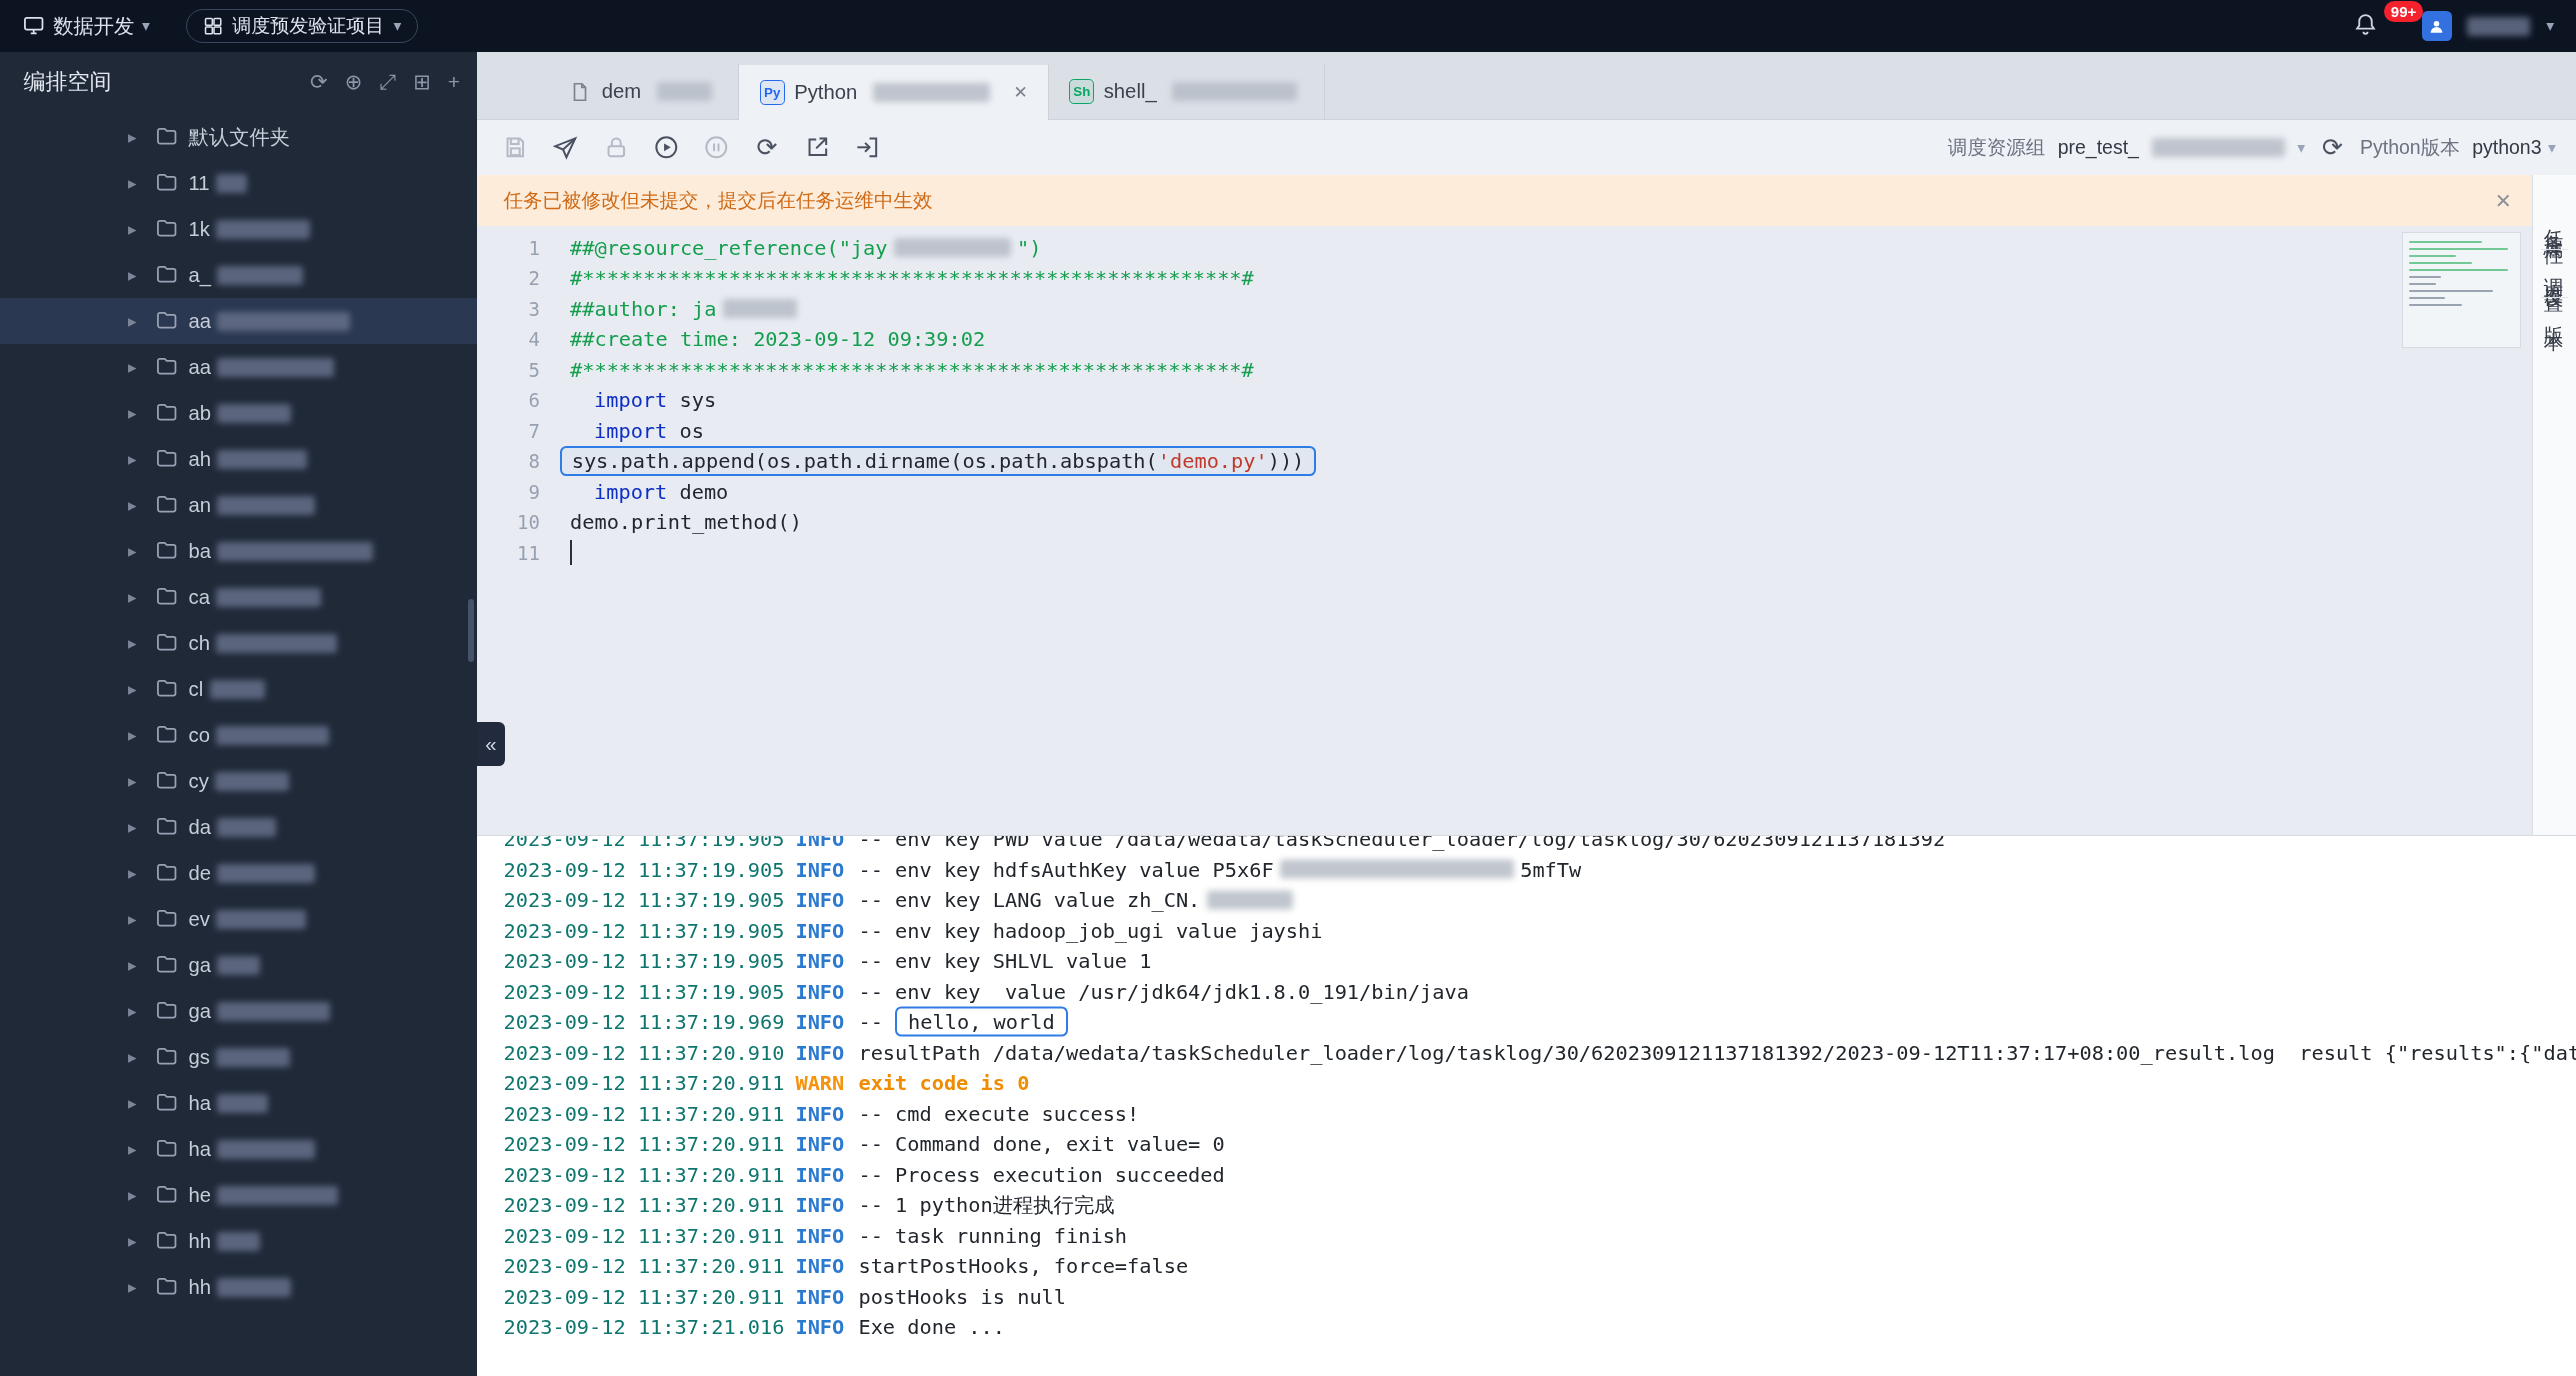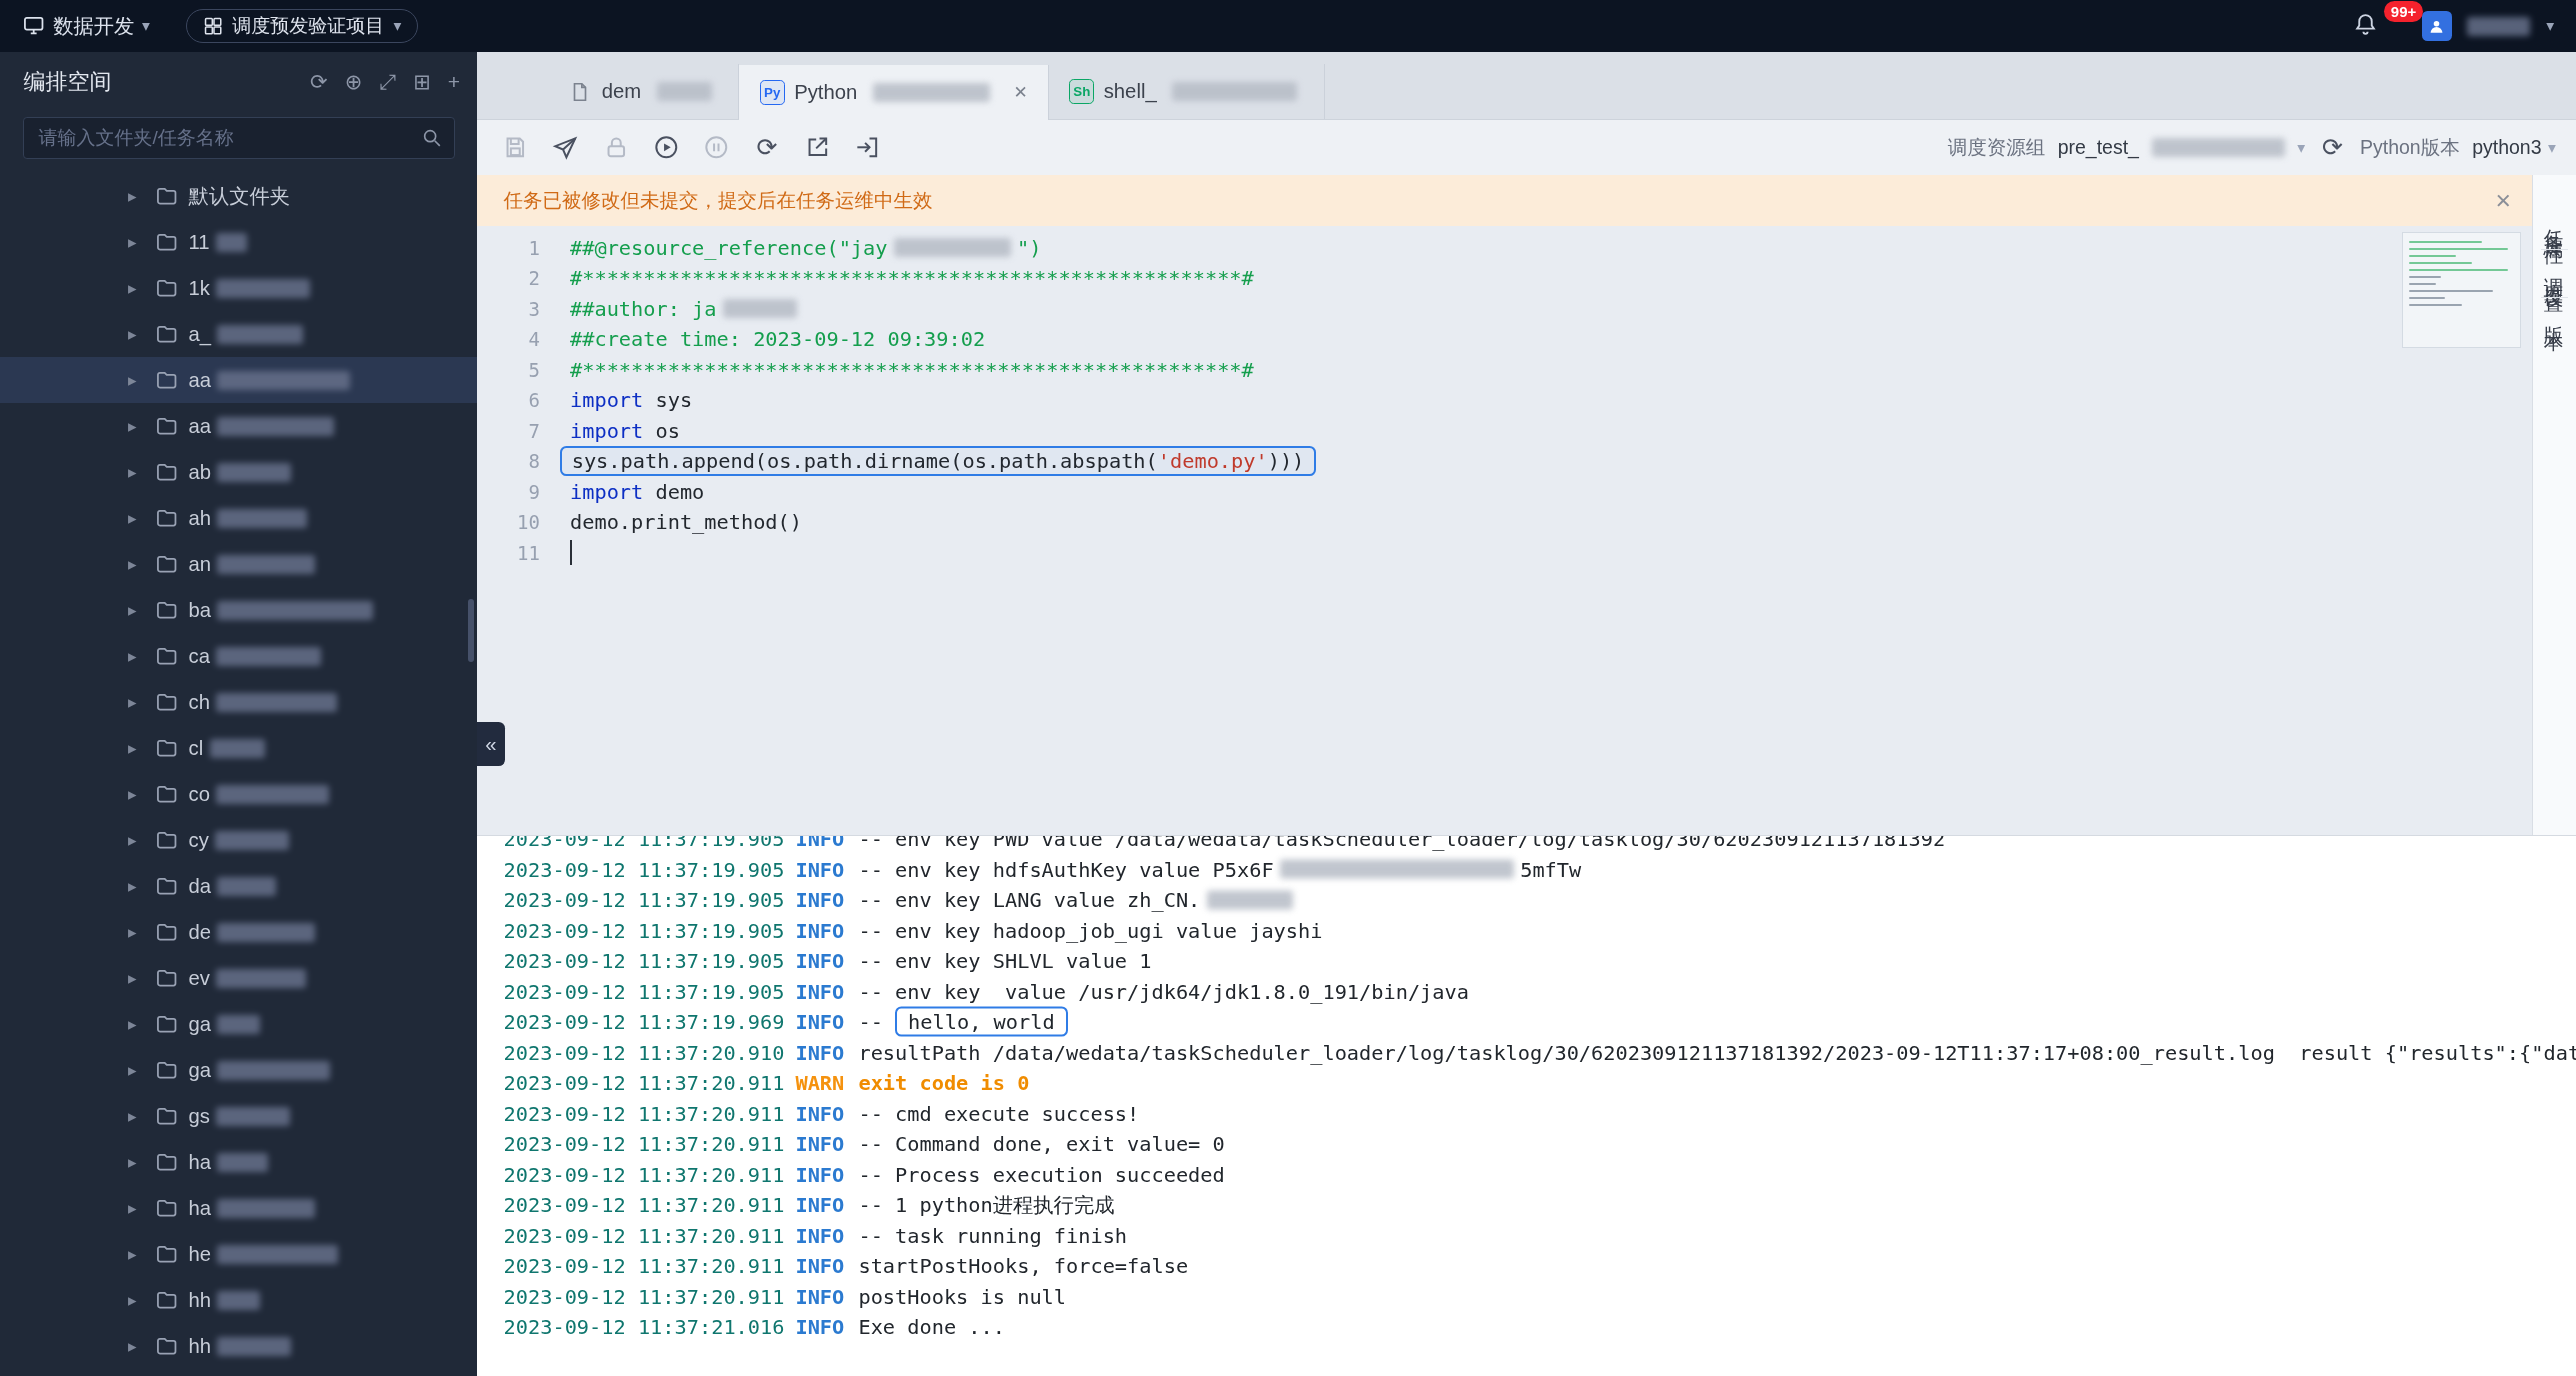--- a/index.html
+++ b/index.html
@@ -66,21 +66,21 @@
   .banner { height:51px; background:#fcecd9; display:flex; align-items:center; padding:0 20.3px 0 26.6px; flex:0 0 auto; }
   .banner-text { color:#d06a16; font-size:19.5px; }
   .banner-close { margin-left:auto; color:#8b8f98; font-size:20.3px; cursor:pointer; }
 
   .editor { flex:1; background:#e8ecf2; position:relative; overflow:hidden; padding-top:6.3px; font-family:"DejaVu Sans Mono","Liberation Mono",monospace; }
   .code-line { height:30.5px; display:flex; align-items:center; font-size:20.3px; color:#22272e; }
   .gutter { width:63px; text-align:right; color:#97a0b0; font-size:19px; flex:0 0 auto; }
   .code-body { margin-left:30px; white-space:pre; display:flex; align-items:center; }
   .code-body.hl-box { border:2.3px solid #2f7ce6; border-radius:6.3px; padding:0.8px 9.4px 1.6px 9.4px; margin-left:20.3px; background:rgba(47,124,230,.04); }
   .tok-cm { color:#149e4d; }
-  .tok-kw { color:#0d2fc4; }
+  .tok-kw { color:#0d2fc4;margin-left:24px; }
   .tok-str { color:#c03a2b; }
   .cursor { display:inline-block; width:1.6px; height:25px; background:#2a2f38; }
 
   .minimap { position:absolute; top:6.3px; right:11px; width:119px; height:116px; background:#f2f5f8; border:0.8px solid #d4dbe3; padding:7.8px 6.3px; display:flex; flex-direction:column; gap:4.7px; }
   .mm-bar { height:2.3px; border-radius:1.6px; }
 
   .collapse-handle { position:absolute; left:0; top:670px; width:28px; height:44px; background:#222b3e; color:#cfd6e4; border-radius:0 6.3px 6.3px 0; display:flex; align-items:center; justify-content:center; font-size:20.3px; z-index:6; cursor:pointer; }
 
   .rail { width:44px; background:#f8fafc; border-left:0.8px solid #d9dee5; padding-top:26.6px; display:flex; flex-direction:column; align-items:center; flex:0 0 auto; }
   .rail-item { writing-mode:vertical-rl; text-orientation:upright; font-size:19.5px; color:#363c48; letter-spacing:5.5px; padding:12.5px 0; cursor:pointer; }
@@ -157,31 +157,20 @@
       <div class="sidebar-head">
         <span class="sidebar-title">编排空间</span>
         <span class="sidebar-head-icons">
           <span class="shicon">⟳</span>
           <span class="shicon">⊕</span>
           <span class="shicon">⤢</span>
           <span class="shicon">⊞</span>
           <span class="shicon">+</span>
         </span>
       </div>
-      <div class="search-row">
-        <div class="search-box">
-          <input type="text" placeholder="请输入文件夹/任务名称" style="">
-          <span class="search-icon">
-            <svg width="22" height="22" viewBox="0 0 24 24" fill="none" stroke="#8d96a8" stroke-width="1.8">
-                <circle cx="10" cy="10" r="6"></circle>
-                <path d="M15 15l5.5 5.5"></path>
-              </svg>
-          </span>
-        </div>
-      </div>
       <div class="tree">
           <div class="tree-item">
             <span class="tree-caret">▸</span>
             <span class="tree-folder">
               <svg width="23.4" height="23.4" viewBox="0 0 24 24" fill="none" stroke="#99a2b4" stroke-width="1.8">
                 <path d="M3 6a2 2 0 0 1 2-2h5l2 2h7a2 2 0 0 1 2 2v9a2 2 0 0 1-2 2H5a2 2 0 0 1-2-2z"></path>
               </svg>
             </span>
             <span class="tree-label">默认文件夹</span>
           </div>

